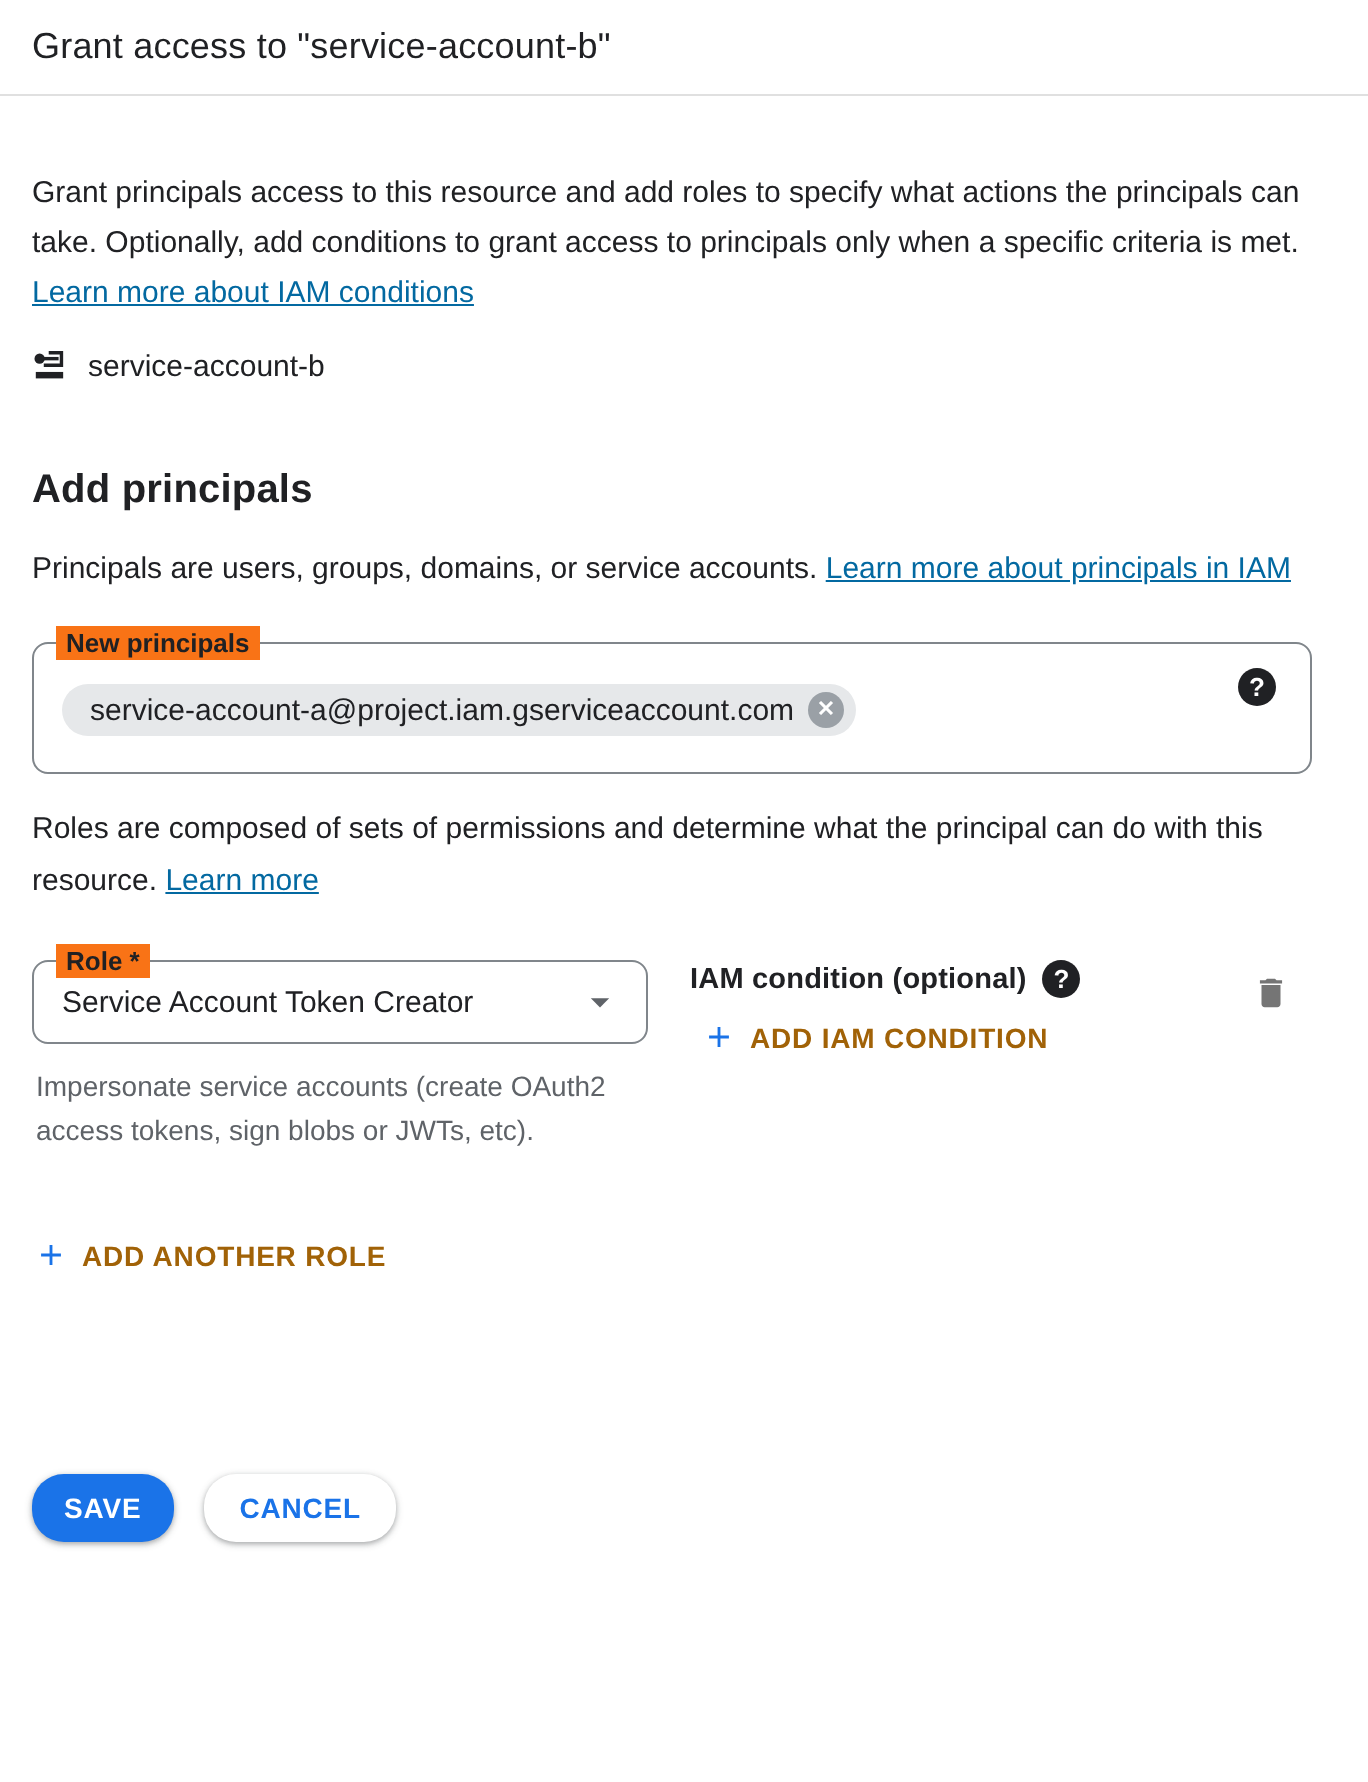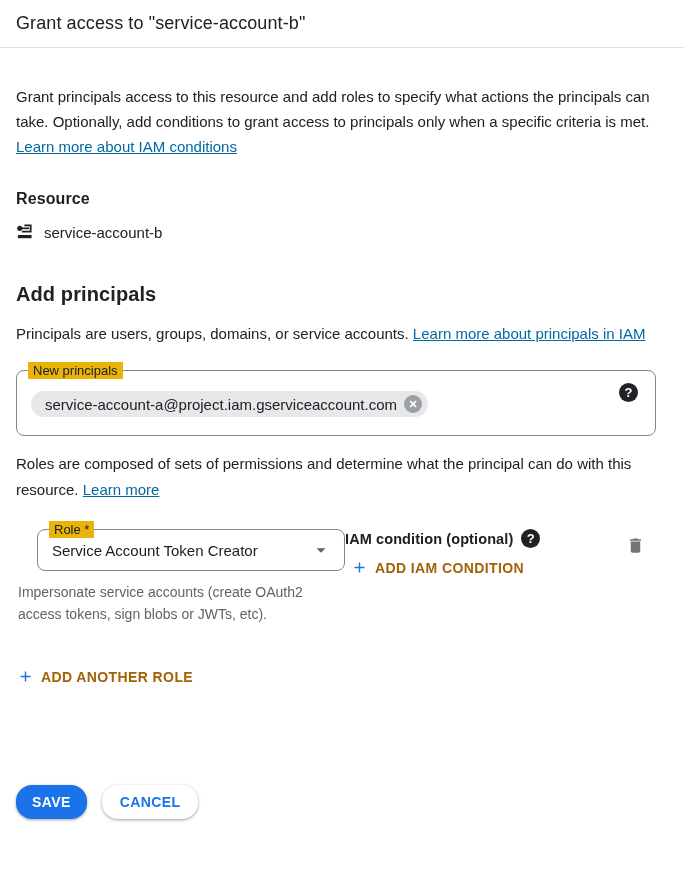--- a/index.html
+++ b/index.html
@@ -61,24 +61,24 @@
     margin-top: 23px;
     width: 640px;
     height: 66px;
     border: 1px solid #80868b;
     border-radius: 8px;
   }
   .field-label {
     position: absolute;
     top: -9px;
     left: 11px;
-    background: #eab308;
+    background: #f97316;
     padding: 0 5px;
     font-size: 13px;
-    font-weight: 400;
+    font-weight: 700;
     color: #202124;
     line-height: 17px;
   }
   .chip {
     position: absolute;
     top: 20px;
     left: 14px;
     display: inline-flex;
     align-items: center;
     gap: 7px;
@@ -124,21 +124,20 @@
     position: relative;
     width: 308px;
     height: 42px;
     border: 1px solid #80868b;
     border-radius: 8px;
     display: flex;
     align-items: center;
     padding: 0 12px 0 14px;
     font-size: 15px;
     cursor: pointer;
-    margin-left: 21px;
   }
   .role-select .caret { margin-left: auto; display: block; }
   .role-desc {
     margin-top: 10px;
     padding-left: 2px;
     font-size: 14px;
     line-height: 22px;
     color: #5f6368;
     width: 290px;
   }
@@ -207,21 +206,20 @@
 </head>
 <body>
 
 <div class="dialog-title">Grant access to "service-account-b"</div>
 
 <div class="content">
 
   <p class="intro"><span>Grant principals access to this resource and add roles to specify what actions the principals can take. Optionally, add conditions to grant access to principals only when a specific criteria is met.</span>
     <a>Learn more about IAM conditions</a></p>
 
-  <h3 class="section-heading-sm">Resource</h3>
   <div class="resource-row">
     <span>
       <svg width="19" height="19" viewBox="0 0 20 20" fill="#202124">
         <circle cx="4" cy="5.6" r="2.7"></circle>
         <rect x="6" y="4.7" width="8" height="1.8"></rect>
         <path d="M8.8 1.6 H16.4 V10 H6.2 V8.2 H14.6 V3.4 H8.8 Z"></path>
         <rect x="2" y="12.6" width="14.4" height="3.4"></rect>
       </svg>
     </span>
     <span>service-account-b</span>

